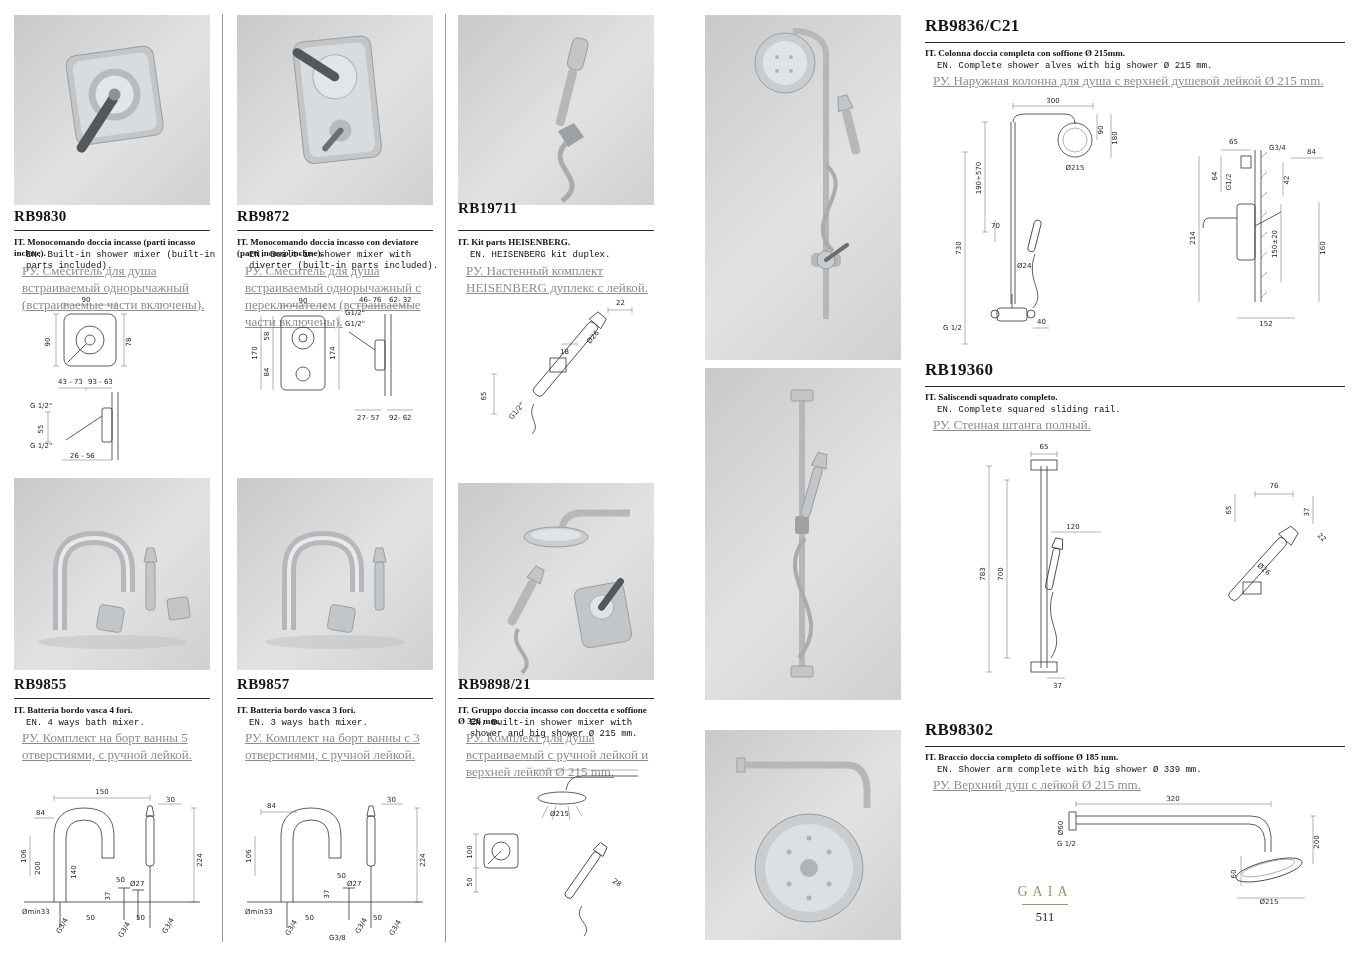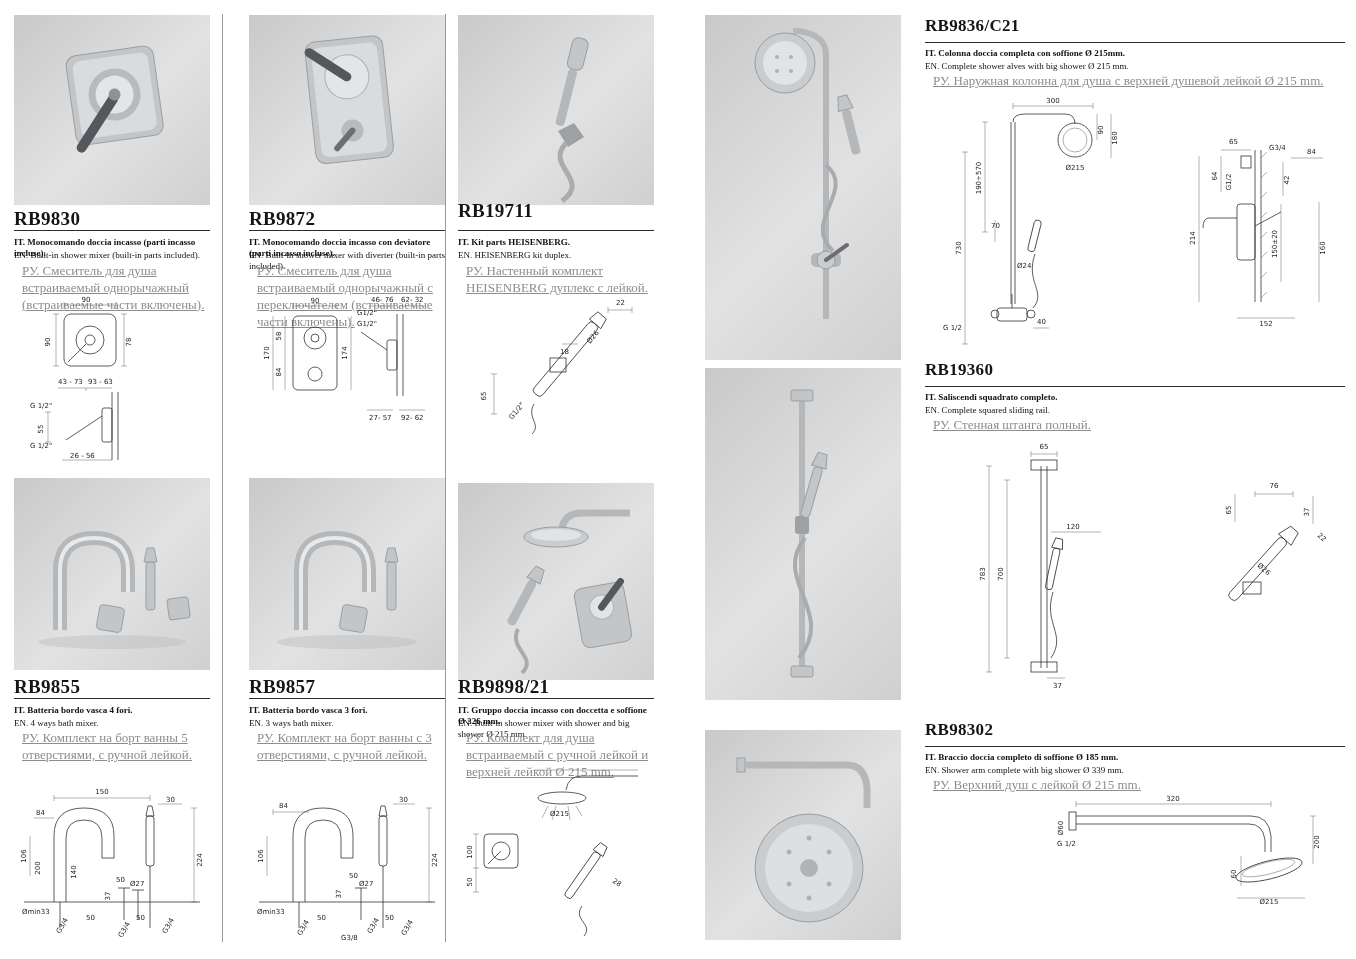--- a/index.html
+++ b/index.html
@@ -4,34 +4,34 @@
 <style>
   * { margin:0; padding:0; box-sizing:border-box; }
   html,body { background:#ffffff; }
   body {
     width:1356px; height:959px; position:relative; overflow:hidden;
     font-family:"Liberation Serif", serif; color:#111;
   }
   .vdiv { position:absolute; top:14px; height:928px; width:1px; background:#9a9a9a; }
   .col { position:absolute; top:0; height:849px; }
   #col1 { left:14px;  width:196px; }
-  #col2 { left:237px; width:196px;margin-left:12px; }
+  #col2 { left:237px; width:196px; }
   #col3 { left:458px; width:196px; }
   #col4 { left:705px; width:196px; }
   #col5 { left:925px; width:420px; }
   .photo {
     position:absolute; left:0; width:196px;
     background:linear-gradient(135deg,#c9c9c9 0%,#e2e2e2 55%,#d0d0d0 100%);
   }
   .photo svg { width:100%; height:100%; display:block; }
-  .code { position:absolute; left:0; font-weight:bold; font-size:19px; letter-spacing:.3px; color:#151515; }
+  .code { position:absolute; left:0; font-weight:bold; font-size:15px; letter-spacing:.3px; color:#151515; }
   .code.big { font-size:17px; }
   .rule { position:absolute; left:0; height:1px; background:#2b2b2b; }
   .p-it { position:absolute; left:0; width:100%; font-size:9px; font-weight:bold; line-height:1.25; }
-  .p-en { position:absolute; left:0; width:100%; font-size:9px; line-height:1.25; }
+  .p-en { position:absolute; left:12px; width:100%; font-size:9px; line-height:1.25;font-family:Liberation Mono, monospace; }
   .p-ru { position:absolute; left:8px; width:100%; font-size:13px; line-height:1.3; color:#8d8d8d;text-decoration:underline; }
   .drawing { position:absolute; }
   .drawing svg { display:block; }
   .oln { stroke:#333; stroke-width:.8; fill:none; }
   .dln { stroke:#666; stroke-width:.5; fill:none; }
   text.dim { font-family:"DejaVu Sans", sans-serif; font-size:7px; fill:#1d1d1d; }
   .gaia-block { position:absolute; text-align:center; }
   .gaia-word { font-size:14px; letter-spacing:5px; color:#a39274; font-family:"Liberation Serif", serif; }
   .gaia-line { width:46px; height:1px; background:#a39274; margin:4px auto 0 auto; }
   .gaia-num { font-size:12.5px; color:#1d1d1d; margin-top:5px; }
@@ -550,13 +550,18 @@
       </g>
       <text class="dim" x="118" y="7" text-anchor="middle">320</text>
       <text class="dim" x="8" y="34" transform="rotate(-90 8 34)" text-anchor="middle">Ø60</text>
       <text class="dim" x="2" y="52">G 1/2</text>
       <text class="dim" x="264" y="48" transform="rotate(-90 264 48)" text-anchor="middle">200</text>
       <text class="dim" x="181" y="80" transform="rotate(-90 181 80)" text-anchor="middle">60</text>
       <text class="dim" x="214" y="110" text-anchor="middle">Ø215</text>
     </svg>
   </div>
 
+  <div class="gaia-block" style="left:55px;top:884px;width:130px">
+    <div class="gaia-word">GAIA</div>
+    <div class="gaia-line"></div>
+    <div class="gaia-num">511</div>
+  </div>
 </div>
 
 </body></html>

